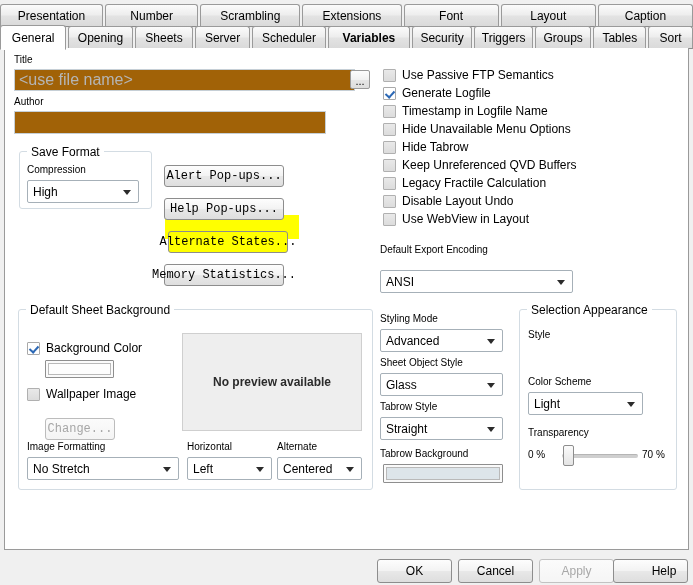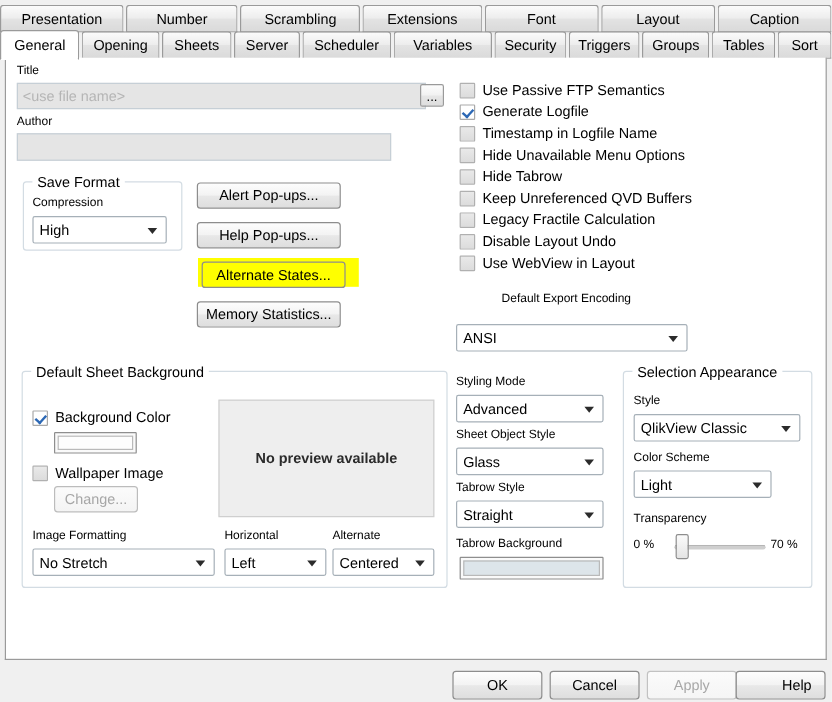--- a/index.html
+++ b/index.html
@@ -54,23 +54,23 @@
     width: 685px; height: 502px;
     background: #ffffff;
     border: 1px solid #9a9a9a;
     border-top: none;
   }
 
   .lbl { position: absolute; font-size: 10px; color: #000; white-space: nowrap; }
 
   .textbox {
     position: absolute;
-    background: #e5e5e5;
+    background: #a16207;
     border: 1px solid #c6cfd6;
-    font-size: 12px;
+    font-size: 16px;
     padding: 2px 4px;
     color: #000;
     font-family: "Liberation Sans", sans-serif;
     outline: none;
   }
   .textbox::placeholder { color: #b5b5b5; }
 
   .ellipsisbtn {
     position: absolute;
     width: 20px; height: 19px;
@@ -98,25 +98,26 @@
     white-space: nowrap;
   }
 
   
   .btn {
     position: absolute;
     background: linear-gradient(to bottom,#fdfdfd 0%,#f3f3f3 48%,#e8e8e8 52%,#dedede 100%);
     border: 1px solid #8d8d8d;
     border-radius: 3px;
     font-size: 12px;
-    font-family: Liberation Sans, sans-serif;
+    font-family: Liberation Mono, monospace;
     display: flex; align-items: center; justify-content: center;
     cursor: default;
     color: #000;
     white-space: nowrap;
+    margin-top: 13px;
   }
   .btn.disabled { color: #a6a6a6; border-color: #bcbcbc;
     background: linear-gradient(to bottom,#fbfbfb 0%,#f4f4f4 100%); }
   .btn.highlighted {
     background: #f2f200;
     border: 1px solid #8d8d8d;
   }
   .highlight-marker {
     position: absolute;
     background: #ffff00;
@@ -242,21 +243,21 @@
         <div class="tab" style="width: 96px;">Font</div>
         <div class="tab" style="width: 96px;">Layout</div>
         <div class="tab" style="width: 96px;">Caption</div>
       </div>
     <div class="tabrow row2" id="tabrow2">
         <div class="tab active" style="width: 68px;">General</div>
         <div class="tab" style="width: 66px;">Opening</div>
         <div class="tab" style="width: 60px;">Sheets</div>
         <div class="tab" style="width: 56px;">Server</div>
         <div class="tab" style="width: 76px;">Scheduler</div>
-        <div class="tab" style="width: 84px;">Variables</div>
+        <div class="tab" style="width: 84px; font-weight: bold;">Variables</div>
         <div class="tab" style="width: 62px;">Security</div>
         <div class="tab" style="width: 60px;">Triggers</div>
         <div class="tab" style="width: 58px;">Groups</div>
         <div class="tab" style="width: 54px;">Tables</div>
         <div class="tab" style="width: 46px;">Sort</div>
       </div>
   </div>
 
   <div id="content">
 
@@ -314,21 +315,21 @@
         <div class="cbrow" style="left: 378px; top: 145px;">
           <span class="cbbox"></span>
           <span class="cblabel">Disable Layout Undo</span>
         </div>
         <div class="cbrow" style="left: 378px; top: 163px;">
           <span class="cbbox"></span>
           <span class="cblabel">Use WebView in Layout</span>
         </div>
       </div>
 
-    <div class="lbl" style="left:375px; top:196px;margin-left:38px;">Default Export Encoding</div>
+    <div class="lbl" style="left:375px; top:196px;">Default Export Encoding</div>
     <div class="combo" style="left:375px; top:222px; width:193px; height:23px;">
       <span>ANSI</span>
       <span class="arrow"></span>
     </div>
 
     <div class="groupbox" style="left:13px; top:261px; width:355px; height:181px;"></div>
     <div class="grouptitle" style="left:21px; top:255px;">Default Sheet Background</div>
 
     <div class="cbrow" style="left:22px; top:292px;">
       <span class="cbbox checked"></span>
@@ -386,24 +387,20 @@
 
     <div class="lbl" style="left:375px; top:400px;">Tabrow Background</div>
     <div class="swatch" style="left:378px; top:416px; width:120px; height:19px;">
       <i id="tabrow-color-fill" style="background: rgb(221, 229, 234);"></i>
     </div>
 
     <div class="groupbox" style="left:514px; top:261px; width:158px; height:181px;"></div>
     <div class="grouptitle" style="left:522px; top:255px;">Selection Appearance</div>
 
     <div class="lbl" style="left:523px; top:281px;">Style</div>
-    <div class="combo" style="left:523px; top:297px; width:139px; height:23px;">
-      <span>QlikView Classic</span>
-      <span class="arrow"></span>
-    </div>
 
     <div class="lbl" style="left:523px; top:328px;">Color Scheme</div>
     <div class="combo" style="left:523px; top:344px; width:115px; height:23px;">
       <span>Light</span>
       <span class="arrow"></span>
     </div>
 
     <div class="lbl" style="left:523px; top:379px;">Transparency</div>
     <div class="lbl" style="left:523px; top:401px;">0 %</div>
     <div class="lbl" style="left:637px; top:401px;">70 %</div>

